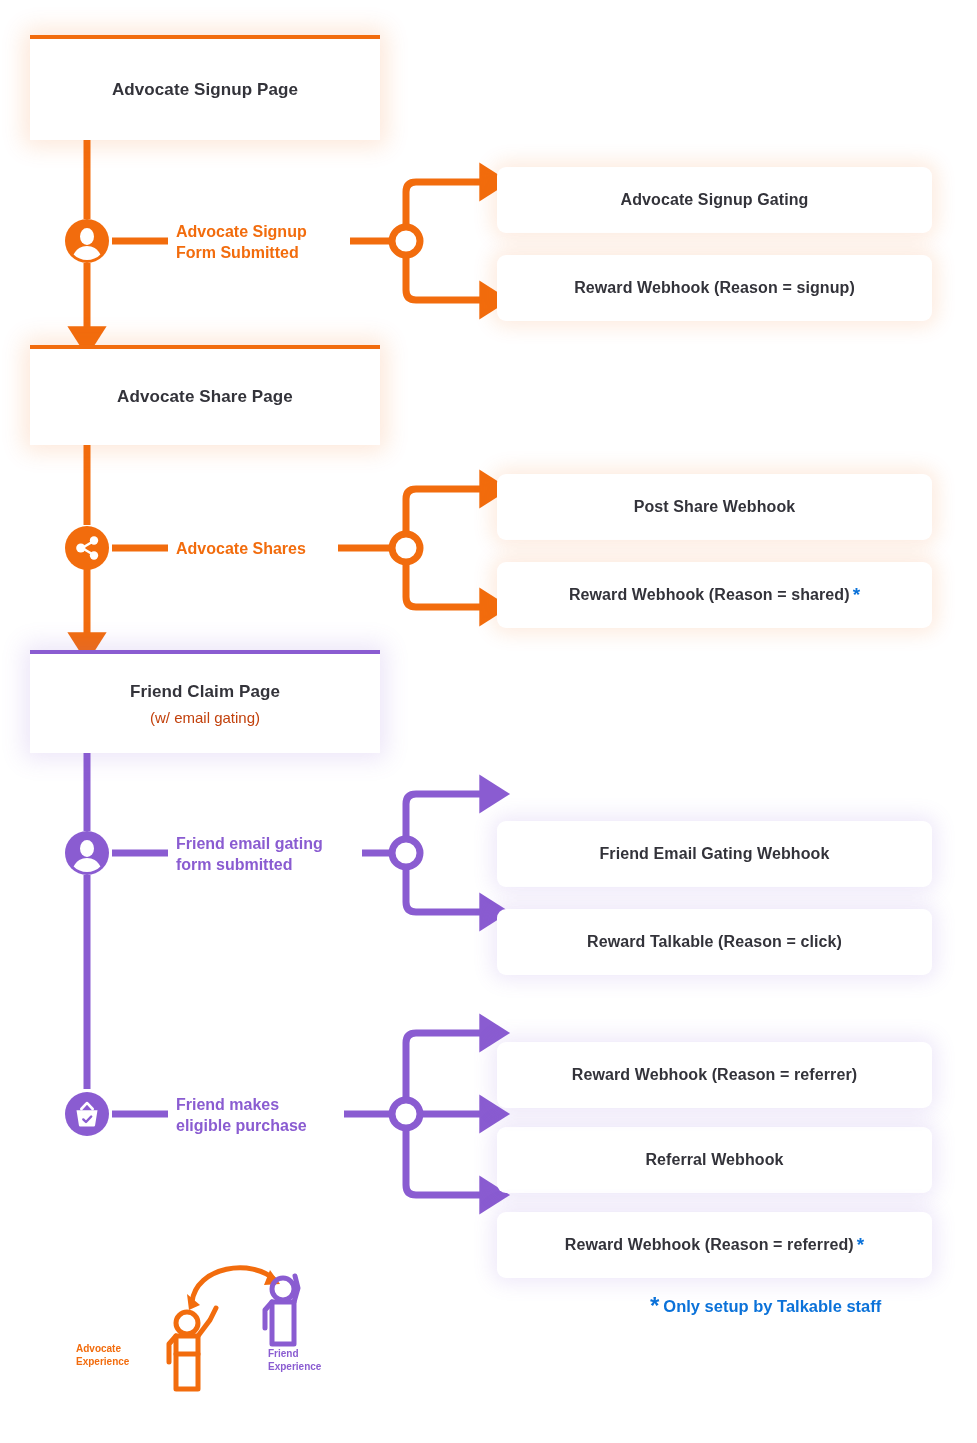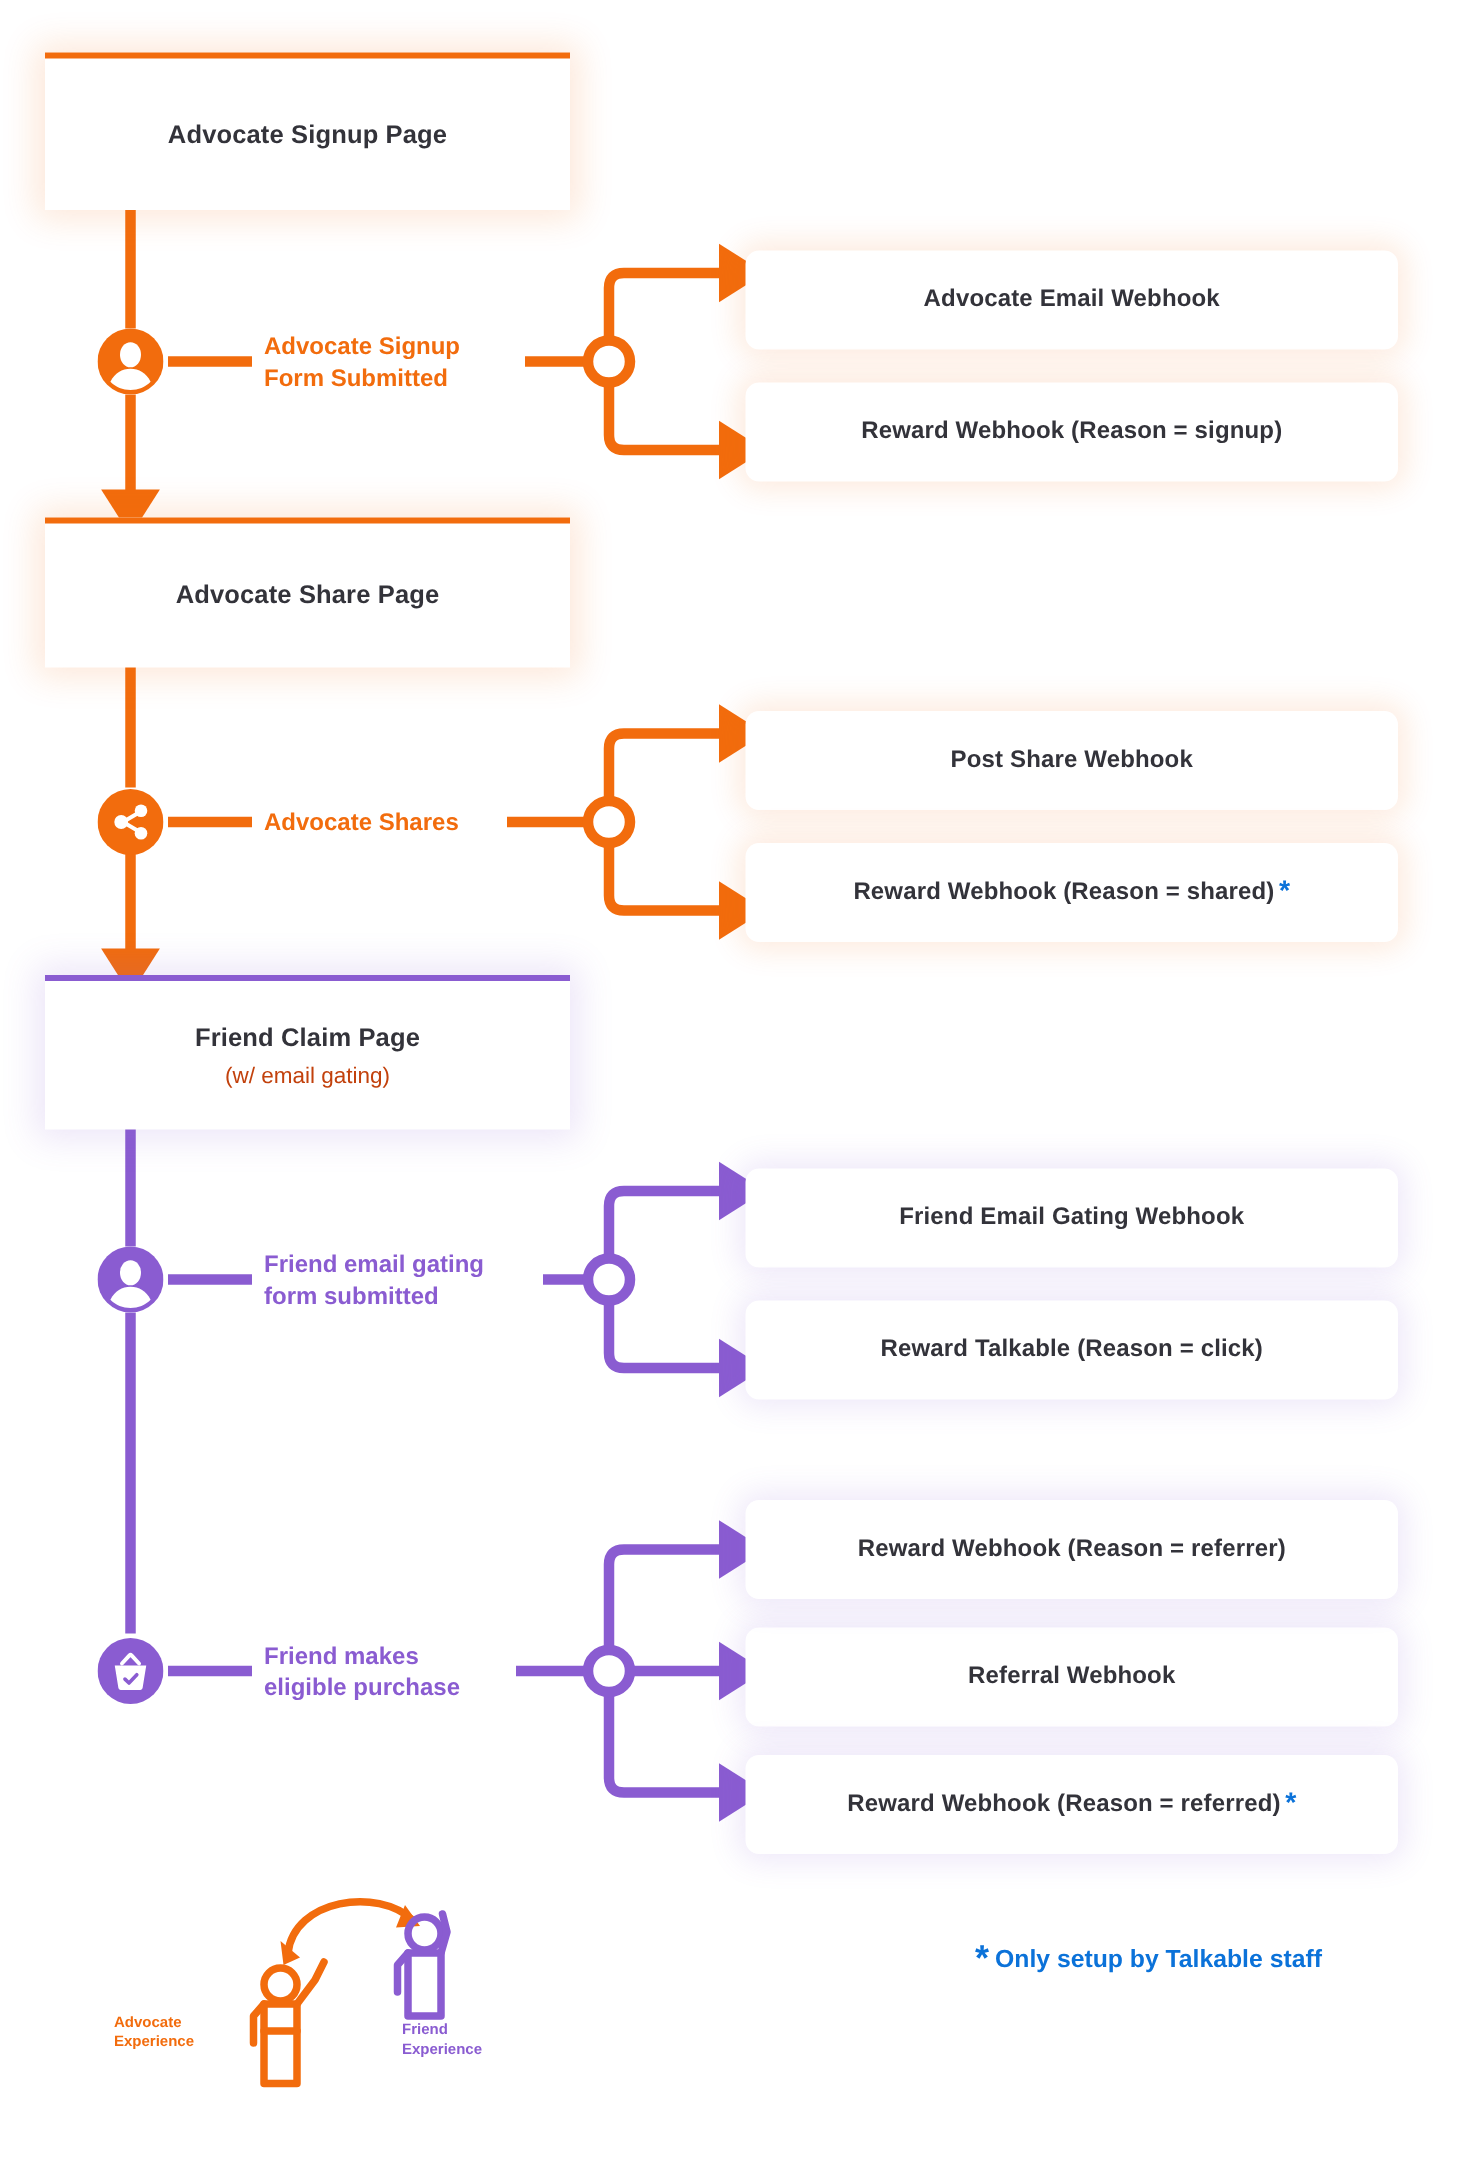--- a/index.html
+++ b/index.html
@@ -67,21 +67,21 @@
     width: 435px;
     height: 66px;
     background: #ffffff;
     border-radius: 9px;
     display: flex;
     align-items: center;
     justify-content: center;
     text-align: center;
   }
   .webhook-box.advocate { box-shadow: 0 0 20px 5px rgba(242,108,13,0.14); }
-  .webhook-box.friend   { box-shadow: 0 0 20px 5px rgba(138,92,209,0.14); }
+  .webhook-box.friend   { box-shadow: 0 0 20px 5px rgba(138,92,209,0.14); margin-top: 42px; }
   .webhook-label {
     font-size: 16px;
     font-weight: bold;
     color: #33333a;
     letter-spacing: 0.1px;
   }
   .star {
     color: #0B72D9;
     font-size: 19px;
     font-weight: bold;
@@ -256,21 +256,21 @@
 
   <div class="event-label advocate" style="left:176px; top:538px; width:180px;">Advocate Shares</div>
 
   <div class="event-label friend" style="left:176px; top:833px; width:200px;">Friend email gating
 form submitted</div>
 
   <div class="event-label friend" style="left:176px; top:1094px; width:180px;">Friend makes
 eligible purchase</div>
 
   <div class="webhook-box advocate" style="top:167px;">
-    <span class="webhook-label">Advocate Email Webhook</span>
+    <span class="webhook-label">Advocate Signup Gating</span>
   </div>
 
   <div class="webhook-box advocate" style="top:255px;">
     <span class="webhook-label">Reward Webhook (Reason = signup)</span>
   </div>
 
   <div class="webhook-box advocate" style="top:474px;">
     <span class="webhook-label">Post Share Webhook</span>
   </div>
 

